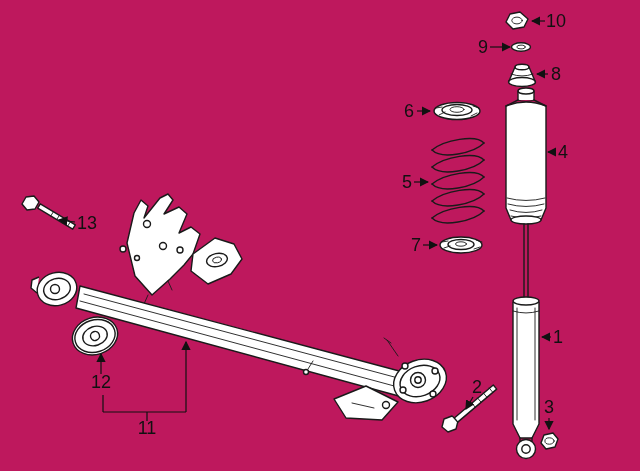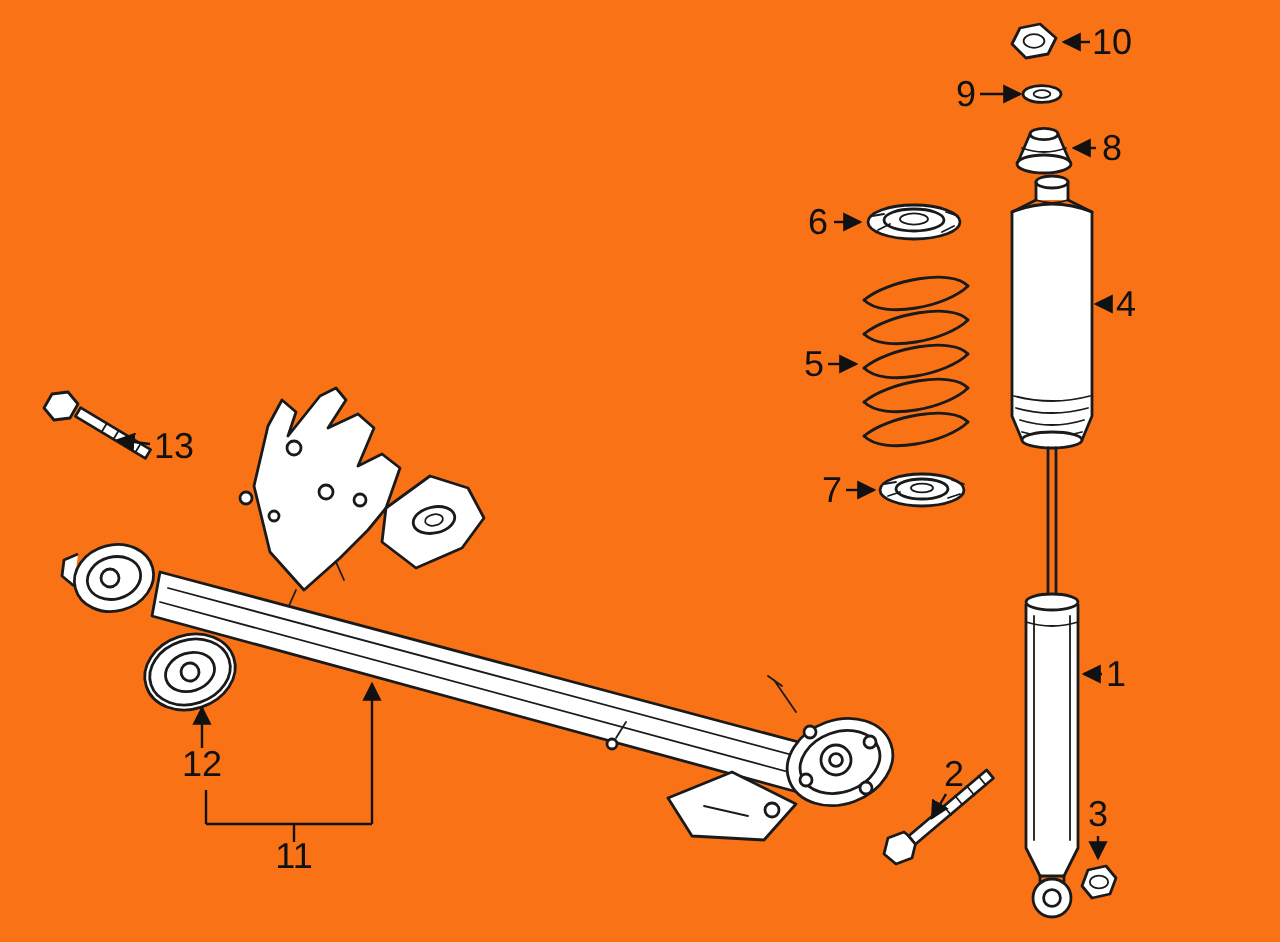--- a/index.html
+++ b/index.html
@@ -1,20 +1,20 @@
 <!DOCTYPE html>
 <html><head>
 <meta charset="utf-8">
 <style>
   html, body { margin: 0; padding: 0; background: #ffffff; }
   .canvas {
     position: relative;
     width: 640px;
     height: 471px;
-    background: #f97316;
+    background: #be185d;
     overflow: hidden;
   }
   svg { display: block; }
   .ln   { stroke: #1a1a1a; stroke-width: 1.4; fill: none; stroke-linecap: round; stroke-linejoin: round; }
   .lnw  { stroke: #1a1a1a; stroke-width: 1.4; fill: #ffffff; stroke-linejoin: round; }
   .thin { stroke: #1a1a1a; stroke-width: 0.9; fill: none; stroke-linecap: round; }
   .leader { stroke: #111111; stroke-width: 1.2; fill: none; }
   .callout-text {
     font-family: "Liberation Sans", sans-serif;
     font-size: 18px;

